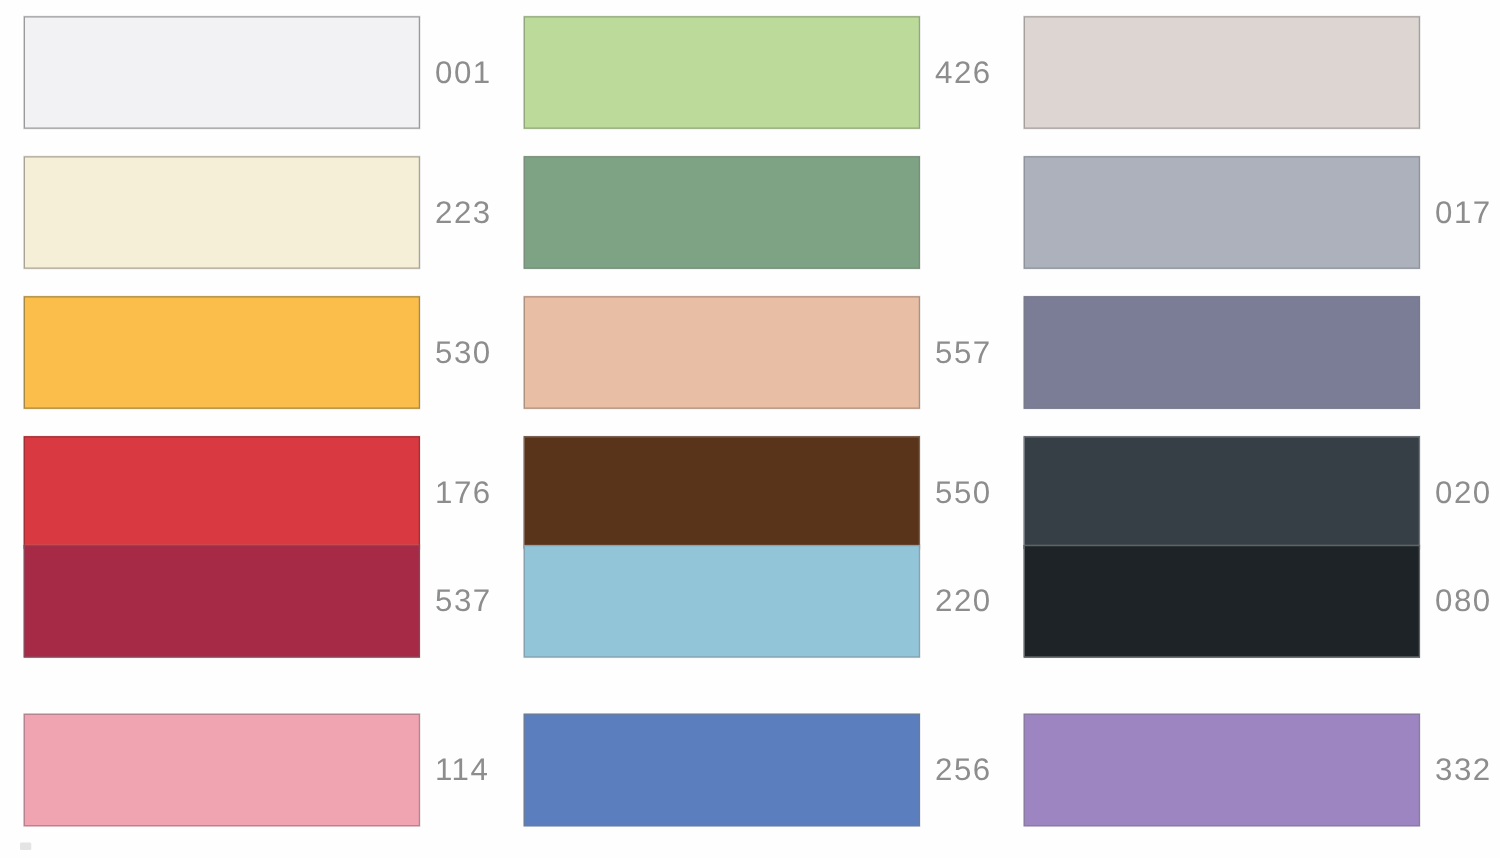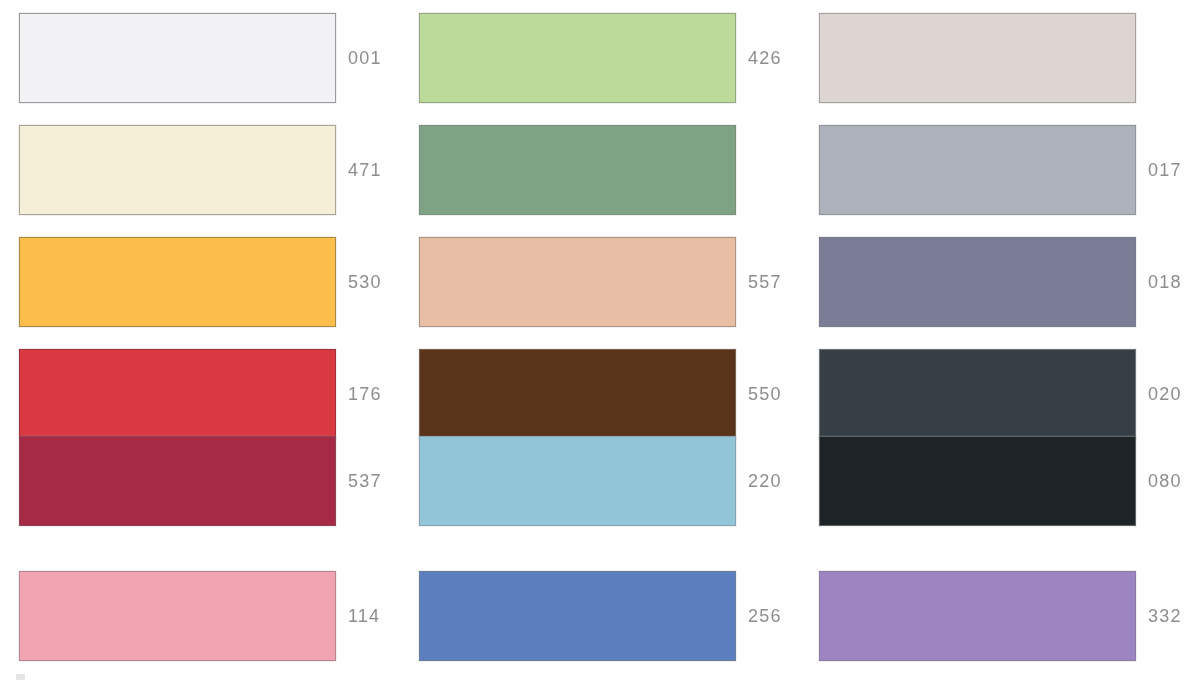--- a/index.html
+++ b/index.html
@@ -58,21 +58,21 @@
     box-shadow: 0 0 0 0.5px rgba(150,148,146,0.25);
   }
 
   .swatch-label {
     position: absolute;
     left: 348px;
     top: 0px;
     height: 90px;
     display: flex;
     align-items: center;
-    font-size: 18px;
+    font-size: 25px;
     letter-spacing: 1.2px;
     color: #8d8d8d;
     font-weight: 400;
     white-space: nowrap;
     user-select: none;
   }
 
   
   #scan-artifact {
     position: absolute;
@@ -88,21 +88,21 @@
 <body>
 
 <div id="swatch-grid">
     <div class="swatch-column col-0">
       <div class="swatch-row row-0">
         <div class="swatch-chip" style="background: rgb(242, 242, 244); border-color: rgb(154, 154, 156);"></div>
         <div class="swatch-label">001</div>
       </div>
       <div class="swatch-row row-1">
         <div class="swatch-chip" style="background: rgb(246, 239, 216); border-color: rgb(169, 164, 150);"></div>
-        <div class="swatch-label">471</div>
+        <div class="swatch-label">223</div>
       </div>
       <div class="swatch-row row-2">
         <div class="swatch-chip" style="background: rgb(251, 190, 74); border-color: rgb(167, 137, 69);"></div>
         <div class="swatch-label">530</div>
       </div>
       <div class="swatch-row row-3">
         <div class="swatch-chip" style="background: rgb(217, 57, 64); border-color: rgb(161, 48, 54);"></div>
         <div class="swatch-label">176</div>
       </div>
       <div class="swatch-row row-4">
@@ -142,21 +142,20 @@
     <div class="swatch-column col-2">
       <div class="swatch-row row-0">
         <div class="swatch-chip" style="background: rgb(220, 213, 210); border-color: rgb(165, 160, 157);"></div>
       </div>
       <div class="swatch-row row-1">
         <div class="swatch-chip" style="background: rgb(173, 177, 188); border-color: rgb(143, 147, 156);"></div>
         <div class="swatch-label">017</div>
       </div>
       <div class="swatch-row row-2">
         <div class="swatch-chip" style="background: rgb(123, 125, 150); border-color: rgb(121, 123, 141);"></div>
-        <div class="swatch-label">018</div>
       </div>
       <div class="swatch-row row-3">
         <div class="swatch-chip" style="background: rgb(54, 63, 70); border-color: rgb(111, 117, 122);"></div>
         <div class="swatch-label">020</div>
       </div>
       <div class="swatch-row row-4">
         <div class="swatch-chip" style="background: rgb(29, 35, 38); border-color: rgb(94, 99, 102);"></div>
         <div class="swatch-label">080</div>
       </div>
       <div class="swatch-row row-5">

